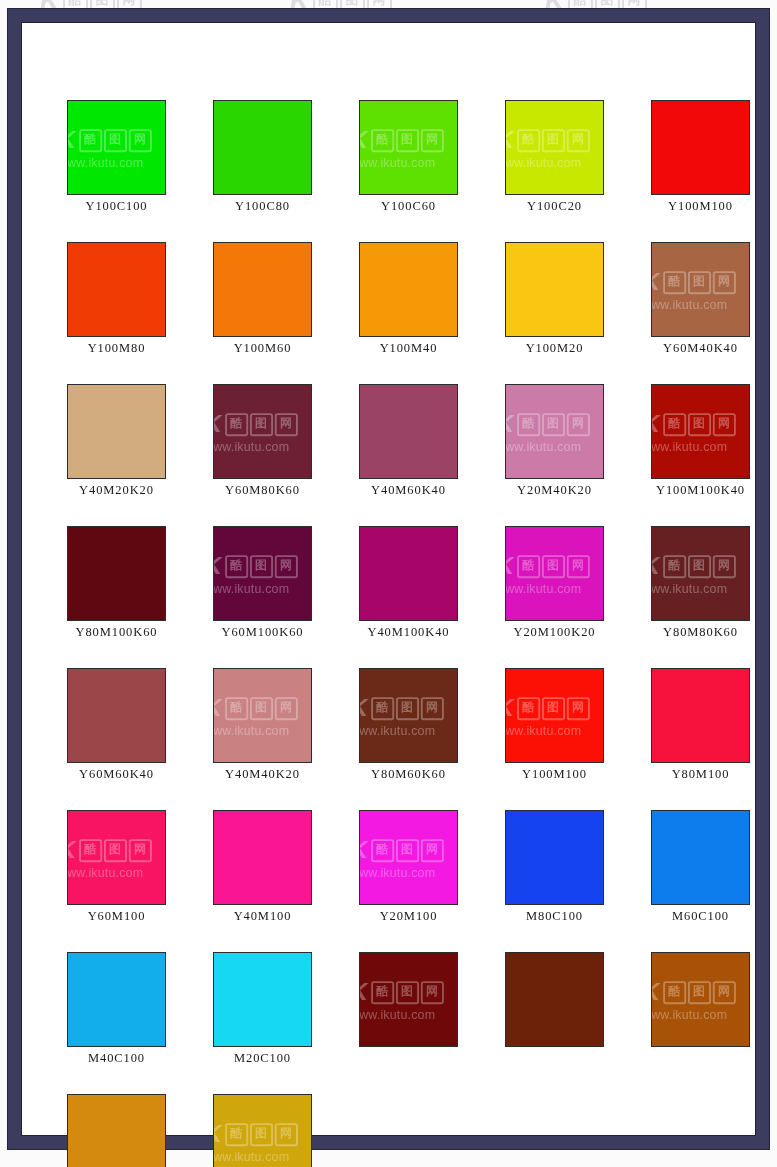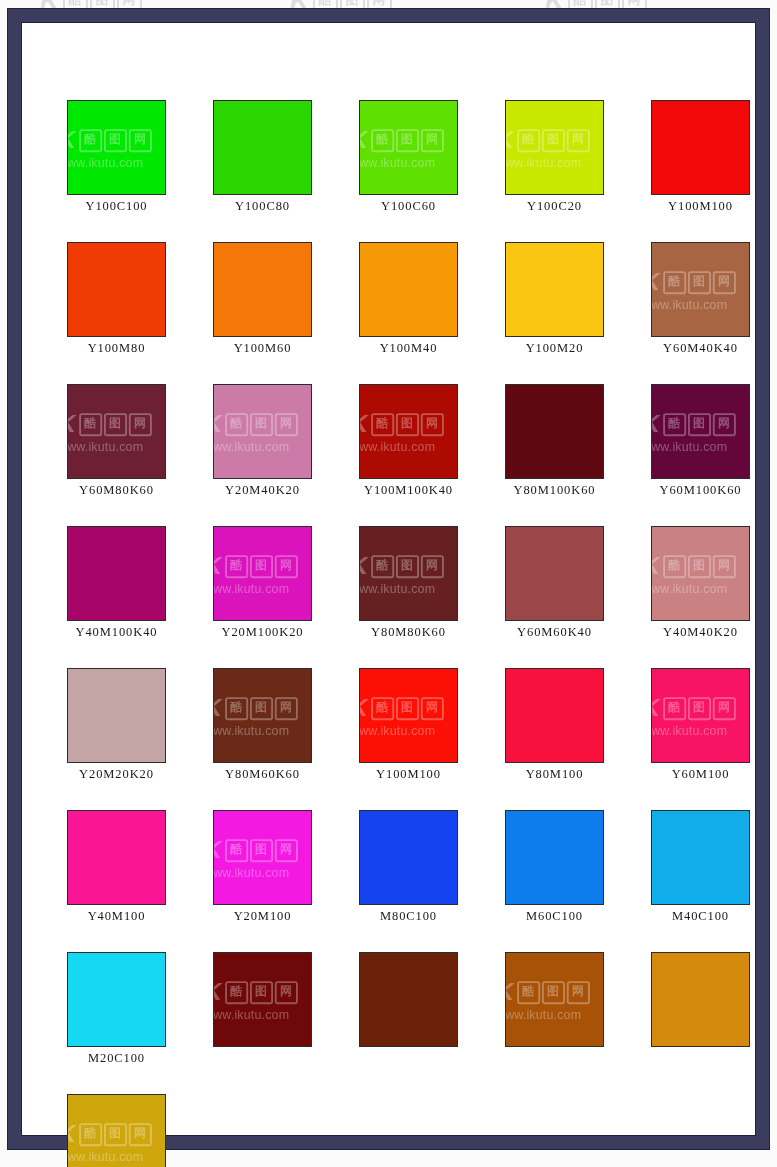--- a/index.html
+++ b/index.html
@@ -291,34 +291,42 @@
                   <span class="wm-box">图</span>
                   <span class="wm-box">网</span>
                 </span>
               </div>
               <div class="wm-url">www.ikutu.com</div>
             </div>
           </div>
           <div class="chip-label">Y60M40K40</div>
         </div>
         <div class="cell">
+          <div class="chip" title="Y40M20K20" style="background: rgb(210, 171, 126);"></div>
+          <div class="chip-label">Y40M20K20</div>
+        </div>
+        <div class="cell">
           <div class="chip" title="Y60M80K60" style="background: rgb(109, 31, 51);">
             <div class="wm-tile wm-light" style="position: absolute; left: -10px; top: 50%; transform: translateY(-50%) scale(0.92); transform-origin: left center; align-items: flex-start;">
               <div class="wm-logo">
                 <span class="wm-k">K</span>
                 <span class="wm-cn">
                   <span class="wm-box">酷</span>
                   <span class="wm-box">图</span>
                   <span class="wm-box">网</span>
                 </span>
               </div>
               <div class="wm-url">www.ikutu.com</div>
             </div>
           </div>
           <div class="chip-label">Y60M80K60</div>
+        </div>
+        <div class="cell">
+          <div class="chip" title="Y40M60K40" style="background: rgb(155, 67, 101);"></div>
+          <div class="chip-label">Y40M60K40</div>
         </div>
         <div class="cell">
           <div class="chip" title="Y20M40K20" style="background: rgb(204, 123, 168);">
             <div class="wm-tile wm-light" style="position: absolute; left: -10px; top: 50%; transform: translateY(-50%) scale(0.92); transform-origin: left center; align-items: flex-start;">
               <div class="wm-logo">
                 <span class="wm-k">K</span>
                 <span class="wm-cn">
                   <span class="wm-box">酷</span>
                   <span class="wm-box">图</span>
                   <span class="wm-box">网</span>
@@ -415,24 +423,20 @@
                   <span class="wm-box">图</span>
                   <span class="wm-box">网</span>
                 </span>
               </div>
               <div class="wm-url">www.ikutu.com</div>
             </div>
           </div>
           <div class="chip-label">Y40M40K20</div>
         </div>
         <div class="cell">
-          <div class="chip" title="Y20M20K20" style="background: rgb(196, 165, 165);"></div>
-          <div class="chip-label">Y20M20K20</div>
-        </div>
-        <div class="cell">
           <div class="chip" title="Y80M60K60" style="background: rgb(107, 42, 23);">
             <div class="wm-tile wm-light" style="position: absolute; left: -10px; top: 50%; transform: translateY(-50%) scale(0.92); transform-origin: left center; align-items: flex-start;">
               <div class="wm-logo">
                 <span class="wm-k">K</span>
                 <span class="wm-cn">
                   <span class="wm-box">酷</span>
                   <span class="wm-box">图</span>
                   <span class="wm-box">网</span>
                 </span>
               </div>

